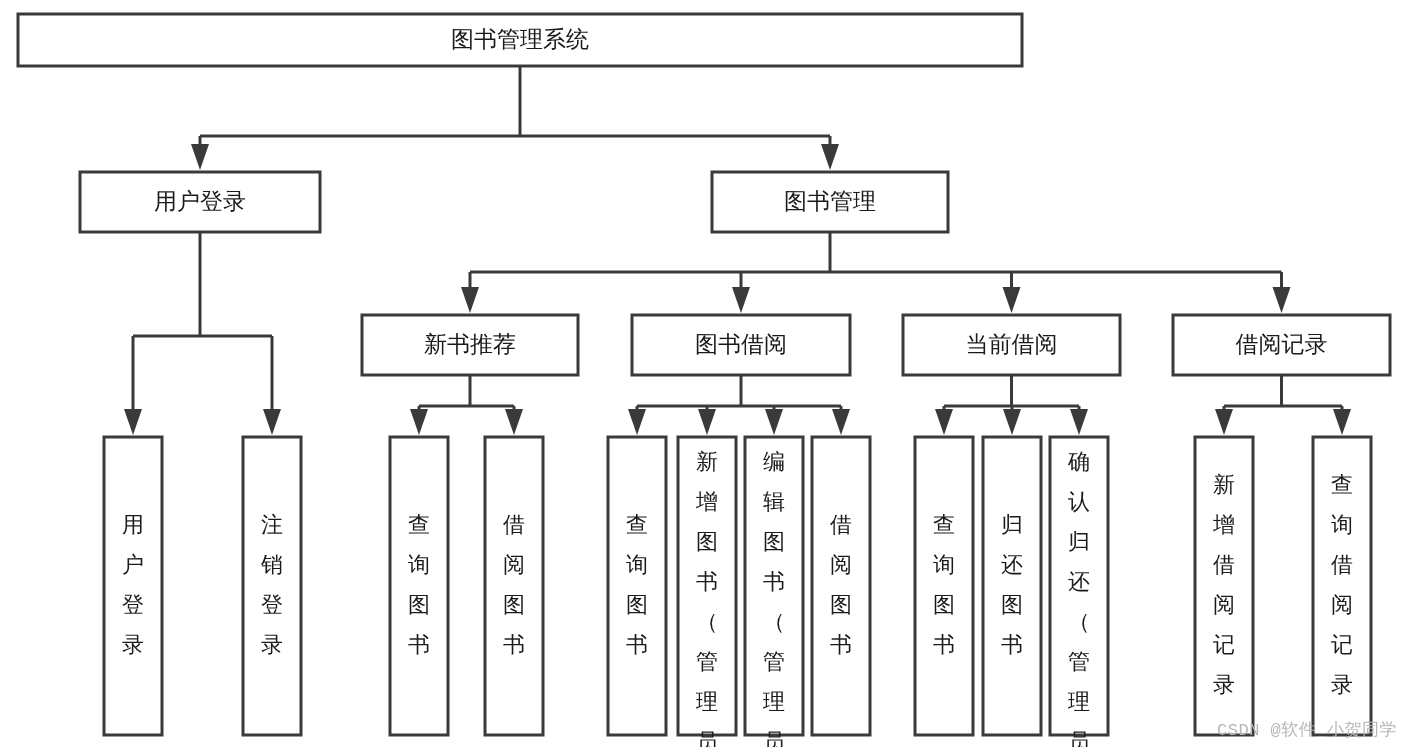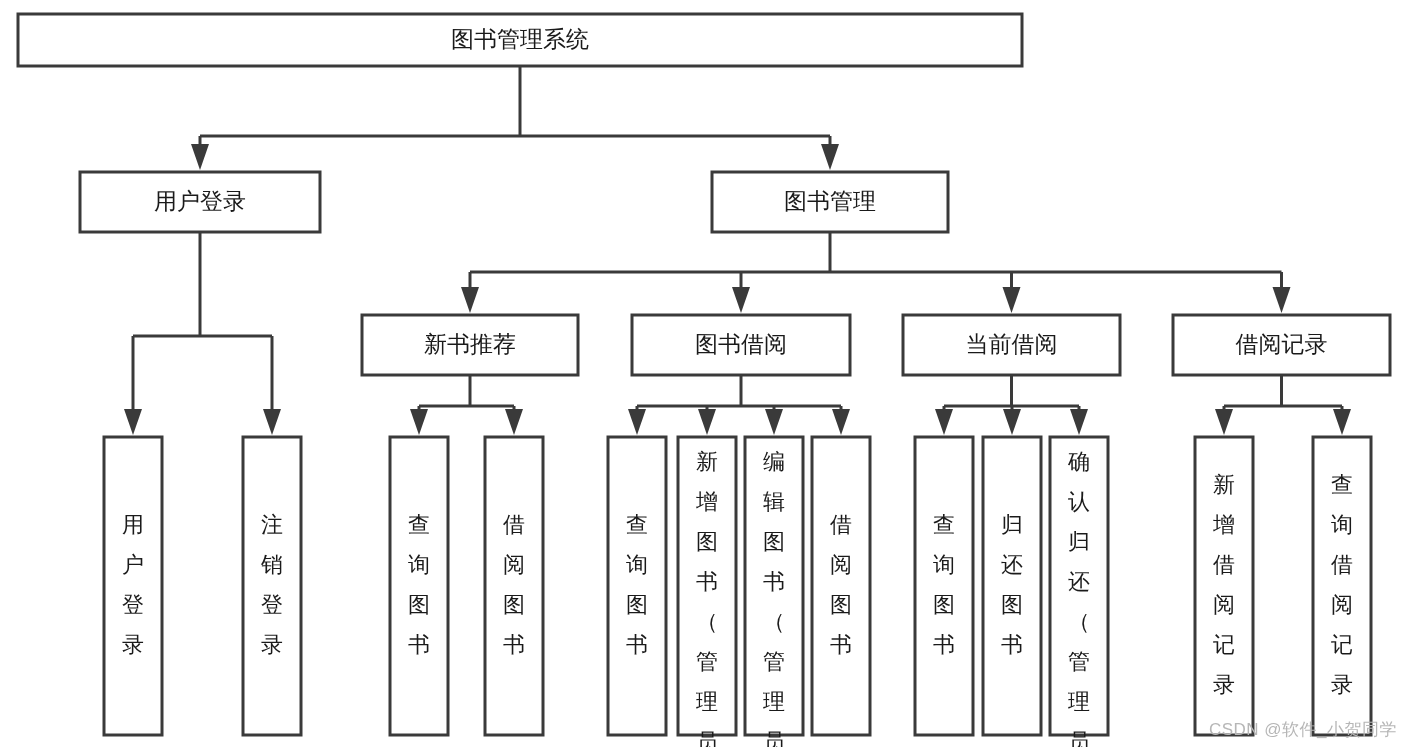--- a/index.html
+++ b/index.html
@@ -48,21 +48,21 @@
   .arrow-head {
     fill: #3a3a3a;
     stroke: none;
   }
   .watermark {
     position: absolute;
     right: 8px;
     bottom: 6px;
     font-size: 17px;
     color: #b6b6b6;
-    font-family: Liberation Sans, sans-serif;
+    font-family: Liberation Mono, monospace;
     letter-spacing: 0.5px;
     white-space: nowrap;
     user-select: none;
   }
 </style>
 </head>
 <body>
 
 <div id="diagram-root">
   <svg class="diagram-canvas" viewBox="0 0 1405 747">

